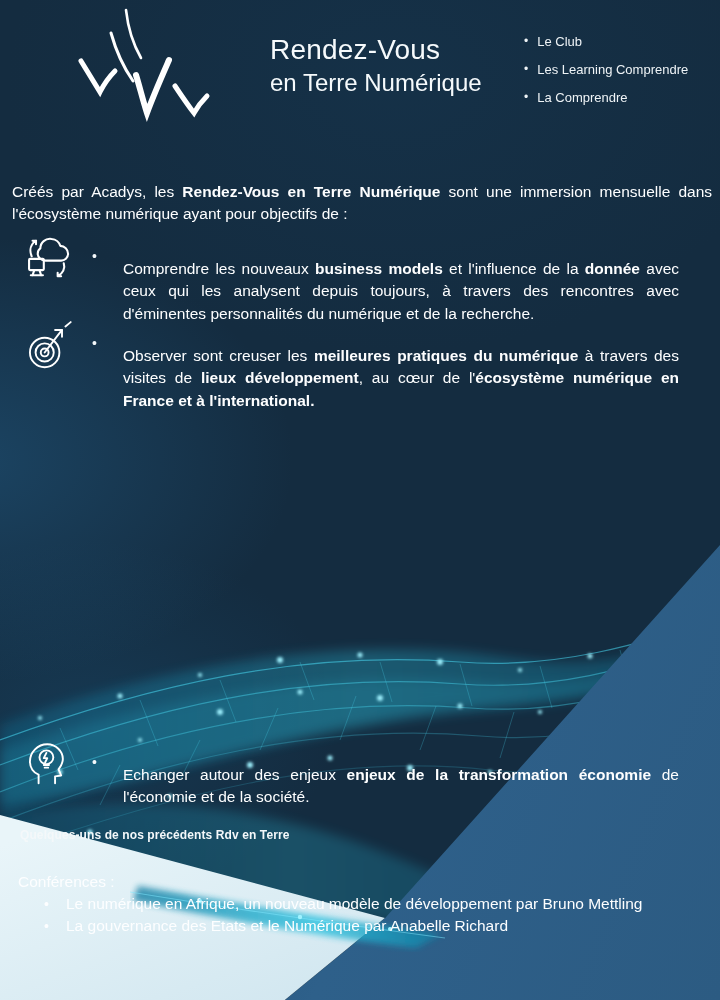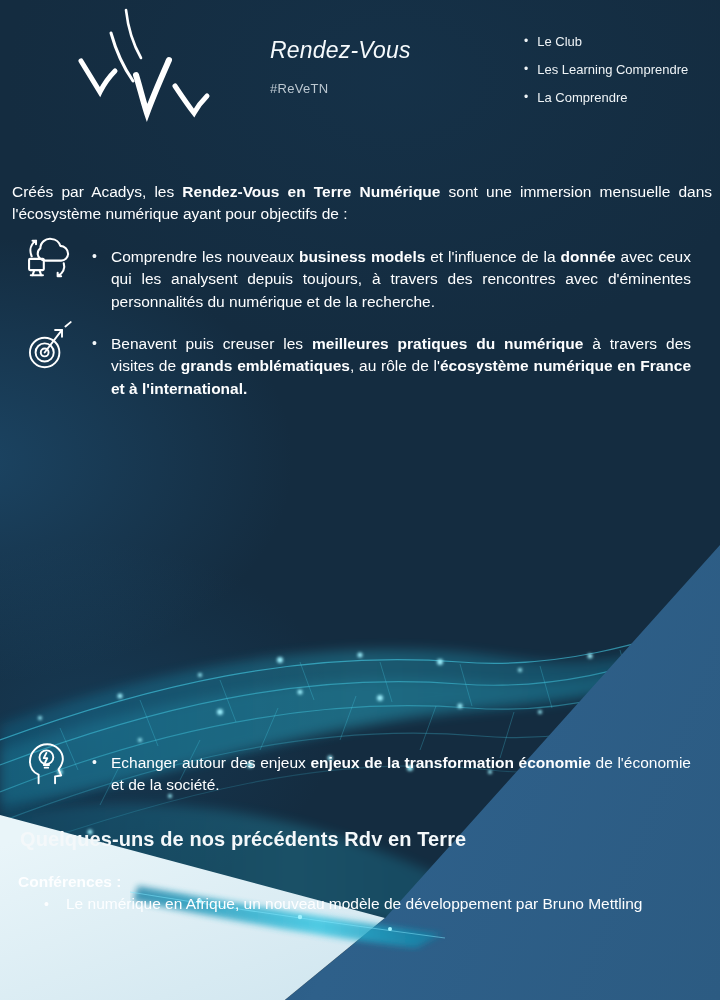--- a/index.html
+++ b/index.html
@@ -23,38 +23,38 @@
   }
   #pale-triangle{
     left:0;top:812px;width:400px;height:188px;z-index:3;
     background:linear-gradient(160deg,#e9f5f9 10%,#d2e7f0 90%);
     clip-path:polygon(0 1.6%,96.2% 56.4%,71.2% 100%,0 100%);
   }
   #streak{left:130px;top:872px;width:320px;height:80px;z-index:4;pointer-events:none;}
   
   #logo{left:76px;top:6px;width:148px;height:120px;z-index:5;}
   #title-block{left:270px;top:33px;z-index:5;}
-  #title-line1{font-size:23px;line-height:34px;letter-spacing:.2px;color:#f6fafc;font-style:italic;}
+  #title-line1{font-size:28px;line-height:34px;letter-spacing:.2px;color:#f6fafc;}
   #title-line2{font-size:24px;line-height:26px;margin-top:3px;color:#f6fafc;}
   #hashtag{font-size:13px;margin-top:14px;color:#bcc8d1;letter-spacing:.3px;}
   #header-menu{left:524px;top:34px;z-index:5;list-style:none;margin:0;padding:0;}
   #header-menu li{height:28px;font-size:13px;color:#eef3f6;display:flex;align-items:flex-start;}
   #header-menu .dot{margin-right:9px;font-size:12px;line-height:15px;}
   
   .bodytext{font-size:15.5px;line-height:22.3px;color:#fdfeff;}
   #intro{left:12px;top:165px;width:700px;text-align:justify;z-index:5;}
   .obj{left:0;width:720px;z-index:5;display:flex;}
   .obj-icon{position:absolute;left:23px;width:52px;}
   .obj-body{margin-left:92px;width:614px;display:flex;}
   .obj-dot{width:19px;flex:none;font-size:14px;padding-top:2px;}
-  .obj-p{flex:1;text-align:justify;padding-right:15px;margin:0;}
+  .obj-p{flex:1;text-align:justify;padding-right:15px;margin:12px;}
   #obj-0{top:246px;} #obj-1{top:333px;} #obj-2{top:419px;}
   #icon-0{top:230px;} #icon-1{top:321px;} #icon-2{top:396px;}
-  #section-heading{left:20px;top:495px;font-size:20px;font-weight:bold;z-index:5;letter-spacing:.1px;}
-  .list-label{left:18px;font-size:15.5px;z-index:5;font-weight:bold;}
+  #section-heading{left:20px;top:495px;font-size:12px;font-weight:bold;z-index:5;letter-spacing:.1px;}
+  .list-label{left:18px;font-size:15.5px;z-index:5;}
   #conf-label{top:538px;}
   ul.plain{list-style:none;margin:4px;padding:0;position:absolute;left:40px;width:678px;z-index:5;}
   #conf-list{top:556px;}
   ul.plain li{position:relative;padding-left:22px;width:618px;text-align:justify;}
   ul.plain li::before{content:"\2022";position:absolute;left:0;top:0;font-size:14px;}
   b{font-weight:bold;}
 </style>
 </head>
 <body>
 
@@ -156,21 +156,21 @@
     <path d="M50,4 C52,22 57,38 65,52" stroke-width="2.6"></path>
     <path d="M35,27 C40,45 48,62 57,75" stroke-width="3"></path>
     <path d="M5,55 C13,68 19,78 24,86 C28,78 33,71 39,65" stroke-width="5"></path>
     <path d="M60,69 C64,82 67,95 71,107 C78,88 86,70 93,54" stroke-width="6"></path>
     <path d="M99,80 C105,89 111,98 118,107 C122,100 126,95 131,90" stroke-width="5"></path>
   </g>
 </svg>
 
 <div id="title-block" class="abs">
   <div id="title-line1">Rendez-Vous</div>
-  <div id="hashtag">#ReVeTN</div>
+  <div id="title-line2">en Terre Numérique</div>
 </div>
 
 <ul id="header-menu" class="abs">
   <li>
       <span class="dot">•</span>
       <span>Le Club</span>
     </li>
   <li>
       <span class="dot">•</span>
       <span>Les Learning Comprendre</span>
@@ -205,21 +205,21 @@
     <circle cx="25" cy="36" r="10.5"></circle>
     <circle cx="25" cy="36" r="4.5"></circle>
     <path d="M25,36 L45,10"></path>
     <path d="M45,10 L45,18 M45,10 L37,10"></path>
     <path d="M49,6 L55,1"></path>
   </g>
 </svg>
 <div id="obj-1" class="abs obj">
   <div class="obj-body">
     <div class="obj-dot">•</div>
-    <p class="obj-p bodytext"><span>Benavent puis creuser les </span><b>meilleures pratiques du numérique</b><span> à travers des visites de </span><b>grands emblématiques</b><span>, au rôle de l'</span><b>écosystème numérique en France et à l'international.</b></p>
+    <p class="obj-p bodytext"><span>Observer sont creuser les </span><b>meilleures pratiques du numérique</b><span> à travers des visites de </span><b>lieux développement</b><span>, au cœur de l'</span><b>écosystème numérique en France et à l'international.</b></p>
 
 </div>
 
 <svg id="icon-2" class="abs obj-icon" viewBox="0 0 60 68" width="52" height="60">
   <g stroke="#ffffff" fill="none" stroke-width="2.2" stroke-linecap="round" stroke-linejoin="round">
     <path d="M18,62 L18,52 C12,50 8,44 8,37 C8,26 17,17 28,17 C38,17 46,25 46,34 C46,39 44,42 41,46 L44,53 L37,54 L37,62"></path>
     <circle cx="27" cy="32" r="8"></circle>
     <path d="M27,27 L24,33 L28,33 L25.5,38"></path>
     <path d="M24,41 L30,41 M25,44 L29,44"></path>
   </g>
@@ -229,14 +229,15 @@
     <div class="obj-dot">•</div>
     <p class="obj-p bodytext"><span>Echanger autour des enjeux </span><b>enjeux de la transformation économie</b><span> de l'économie et de la société.</span></p>
   </div>
 </div>
 
 <div id="section-heading" class="abs">Quelques-uns de nos précédents Rdv en Terre</div>
 
 <div id="conf-label" class="abs list-label bodytext">Conférences :</div>
 <ul id="conf-list" class="plain bodytext">
   <li>Le numérique en Afrique, un nouveau modèle de développement par Bruno Mettling</li>
+  <li>La gouvernance des Etats et le Numérique  par Anabelle Richard</li>
 </ul>
 
 </div>
 </body></html>

